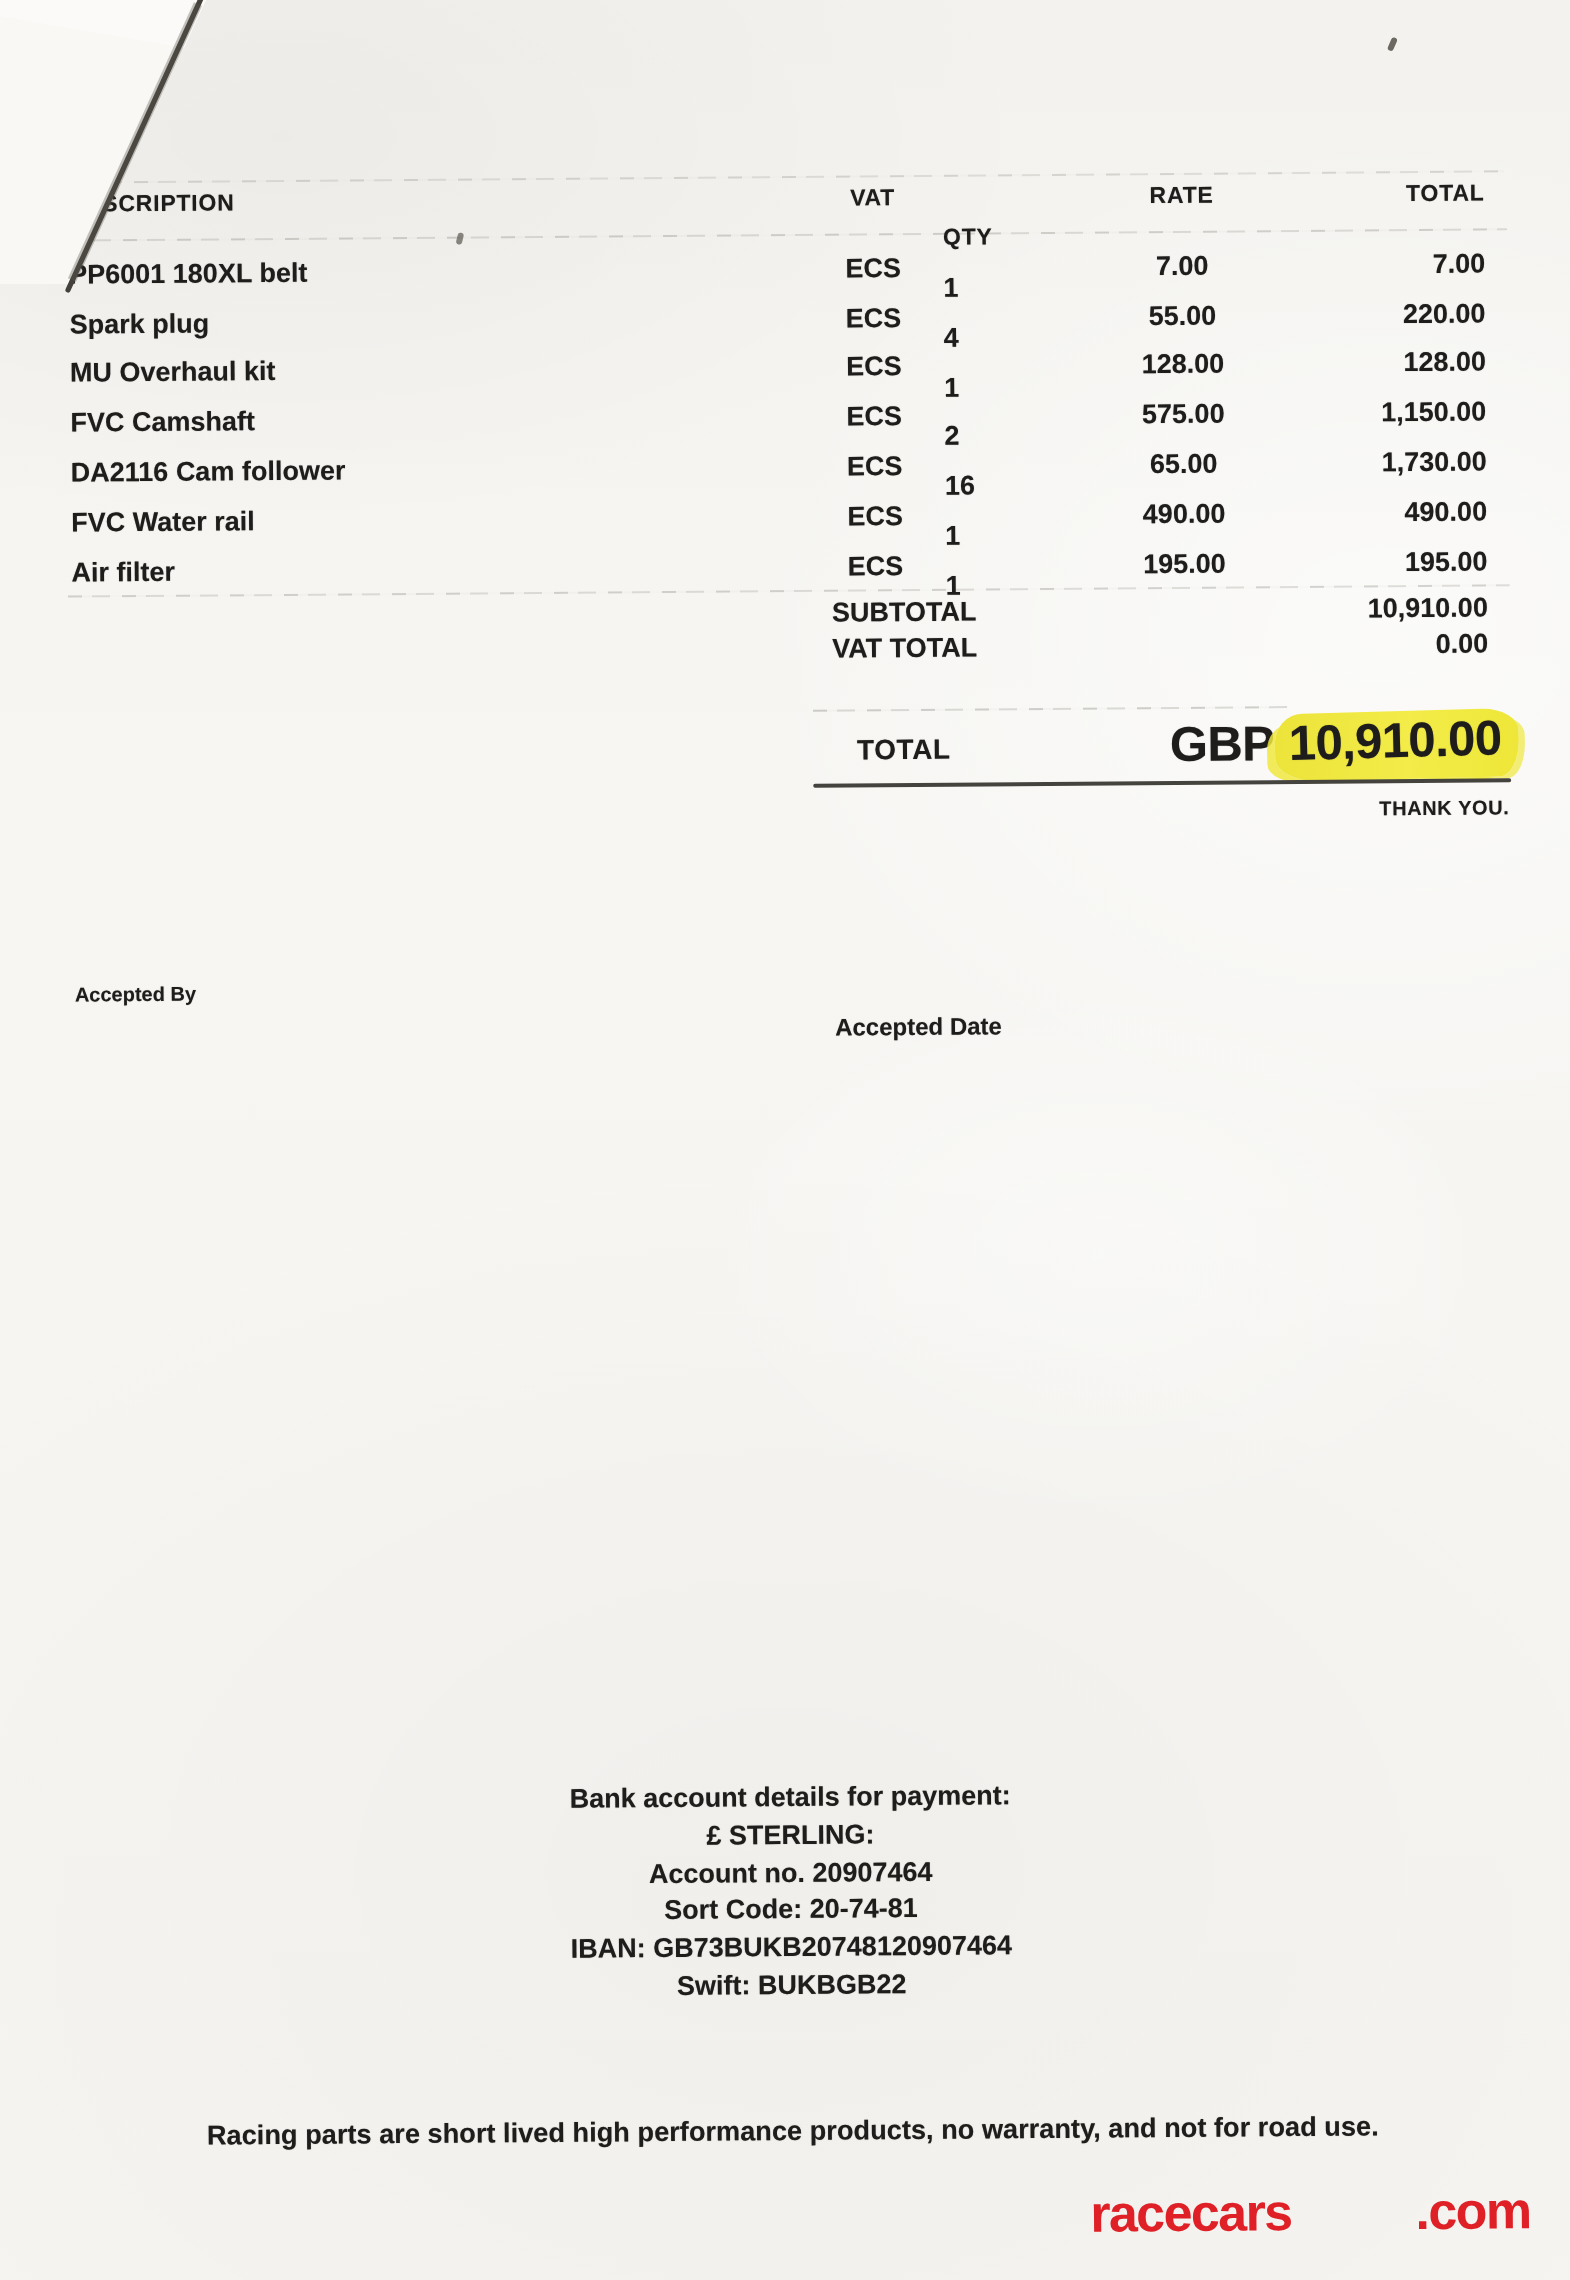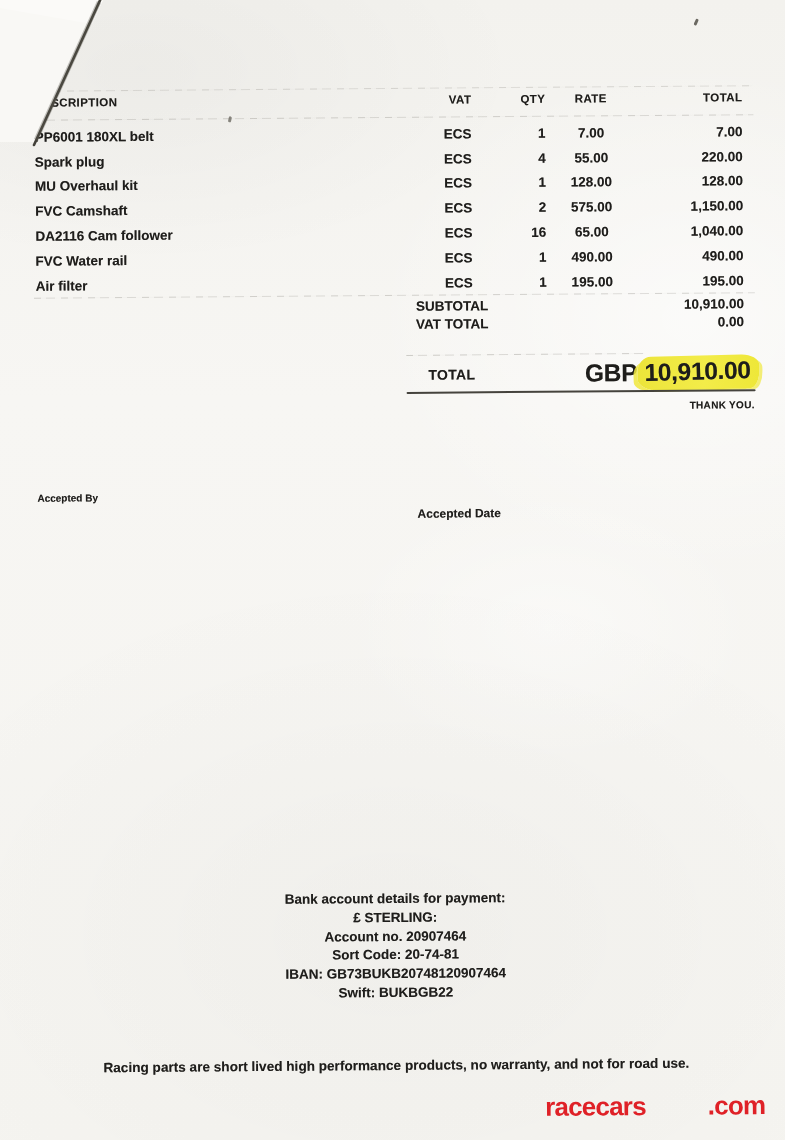--- a/index.html
+++ b/index.html
@@ -21,22 +21,22 @@
   .scanline{position:absolute;height:1.4px;
     background:repeating-linear-gradient(90deg,
       rgba(108,104,96,0.55) 0 7px, rgba(108,104,96,0.07) 7px 12px,
       rgba(108,104,96,0.40) 12px 21px, rgba(108,104,96,0.03) 21px 27px);}
   
   .thead{position:absolute;top:94px;left:38px;width:708px;display:flex;
     font-size:11.5px;letter-spacing:.4px;}
   .rows{position:absolute;top:122px;left:38px;width:708px;}
   .trow{display:flex;align-items:center;height:24.8px;font-size:13.5px;}
   .c-desc{width:367px;text-align:left;}
-  .c-vat{width:70px;text-align:right;}
-  .c-qty{width:74px;text-align:right;}
+  .c-vat{width:70px;text-align:center;}
+  .c-qty{width:74px;text-align:left;margin-top:20px;}
   .c-rate{width:91px;text-align:center;}
   .c-amt{flex:1;text-align:right;}
   
   .subrow{position:absolute;left:418px;width:328px;display:flex;justify-content:space-between;
     font-size:13.5px;}
   .total-row{position:absolute;left:418px;right:30px;top:357px;height:36px;
     display:flex;align-items:center;}
   .total-label{font-size:14px;letter-spacing:.3px;margin-left:12px;}
   .total-right{margin-left:auto;display:flex;align-items:center;font-size:24.5px;letter-spacing:-0.3px;}
   .currency{margin-right:0;}
@@ -111,21 +111,21 @@
         <span class="c-vat">ECS</span>
         <span class="c-qty">2</span>
         <span class="c-rate">575.00</span>
         <span class="c-amt">1,150.00</span>
       </div>
       <div class="trow">
         <span class="c-desc">DA2116 Cam follower</span>
         <span class="c-vat">ECS</span>
         <span class="c-qty">16</span>
         <span class="c-rate">65.00</span>
-        <span class="c-amt">1,040.00</span>
+        <span class="c-amt">1,730.00</span>
       </div>
       <div class="trow">
         <span class="c-desc">FVC Water rail</span>
         <span class="c-vat">ECS</span>
         <span class="c-qty">1</span>
         <span class="c-rate">490.00</span>
         <span class="c-amt">490.00</span>
       </div>
       <div class="trow">
         <span class="c-desc">Air filter</span>

